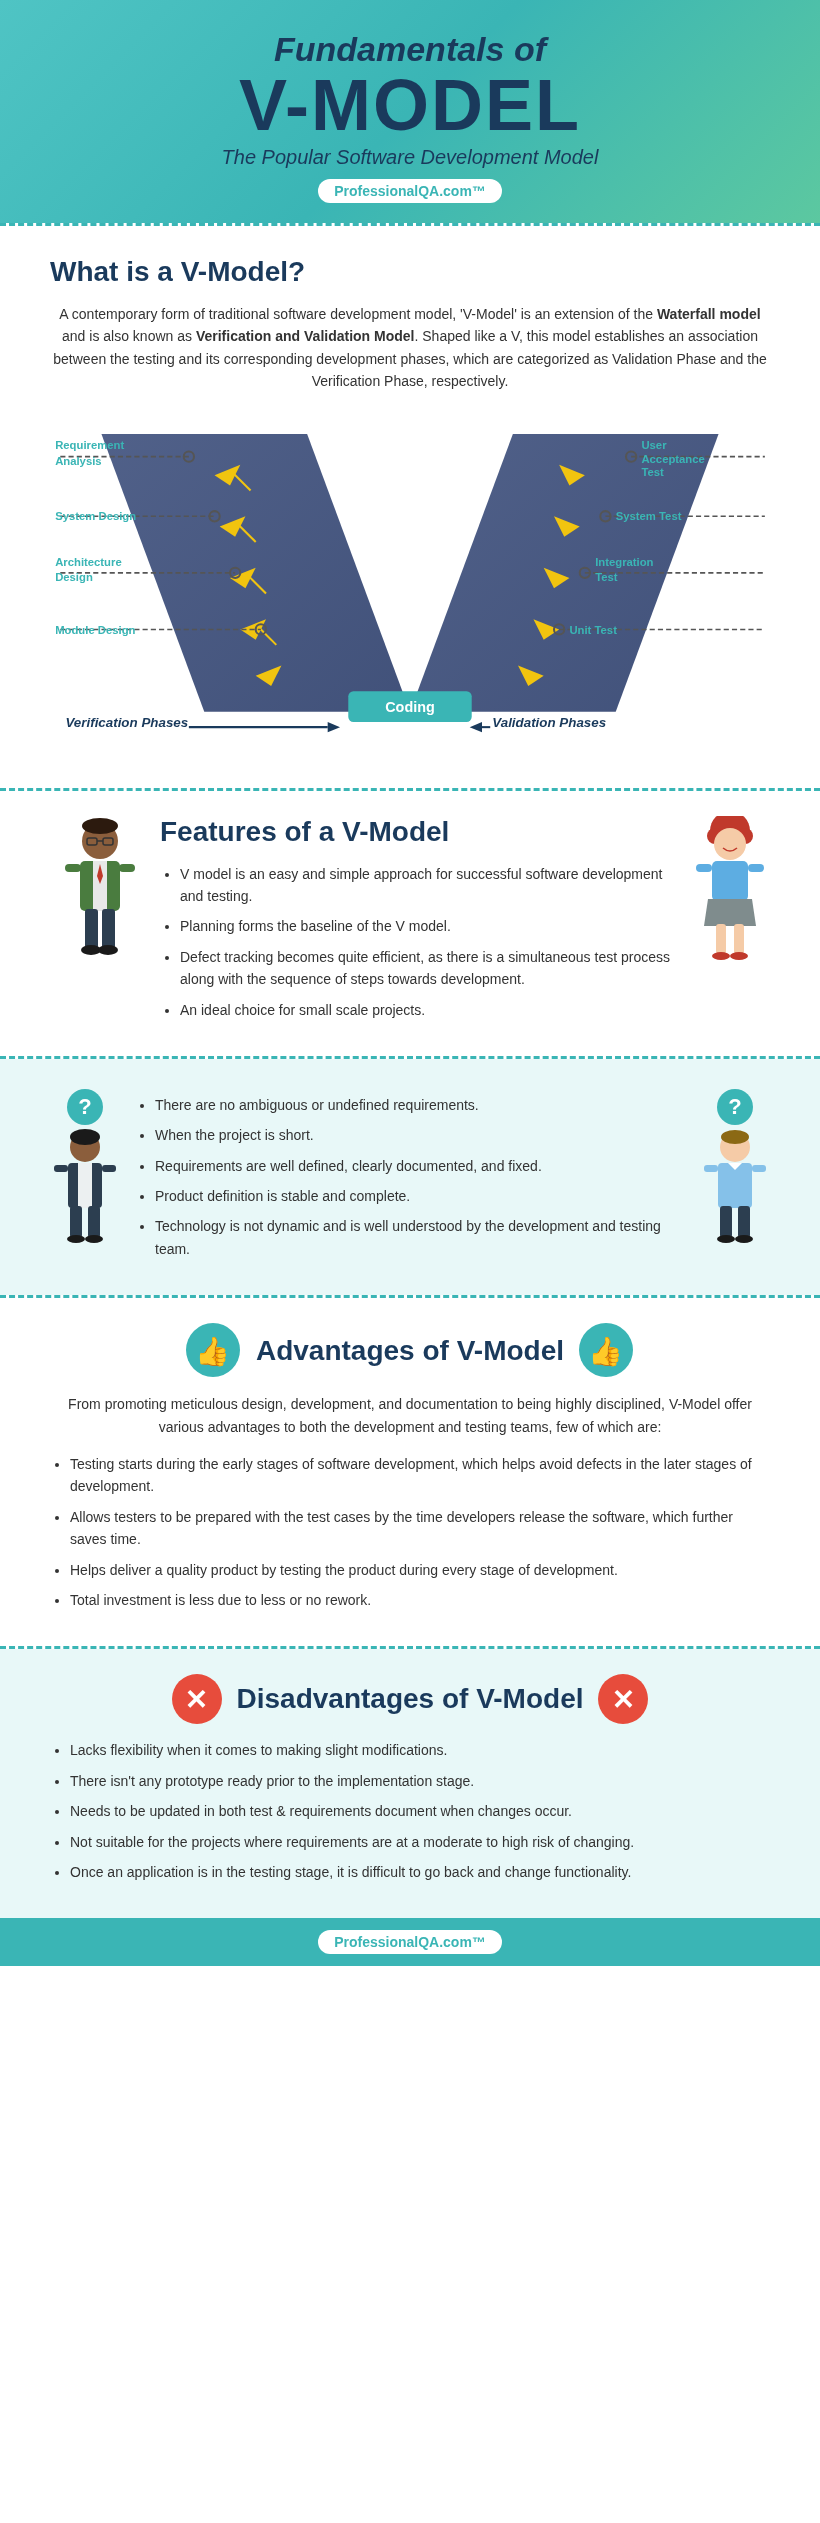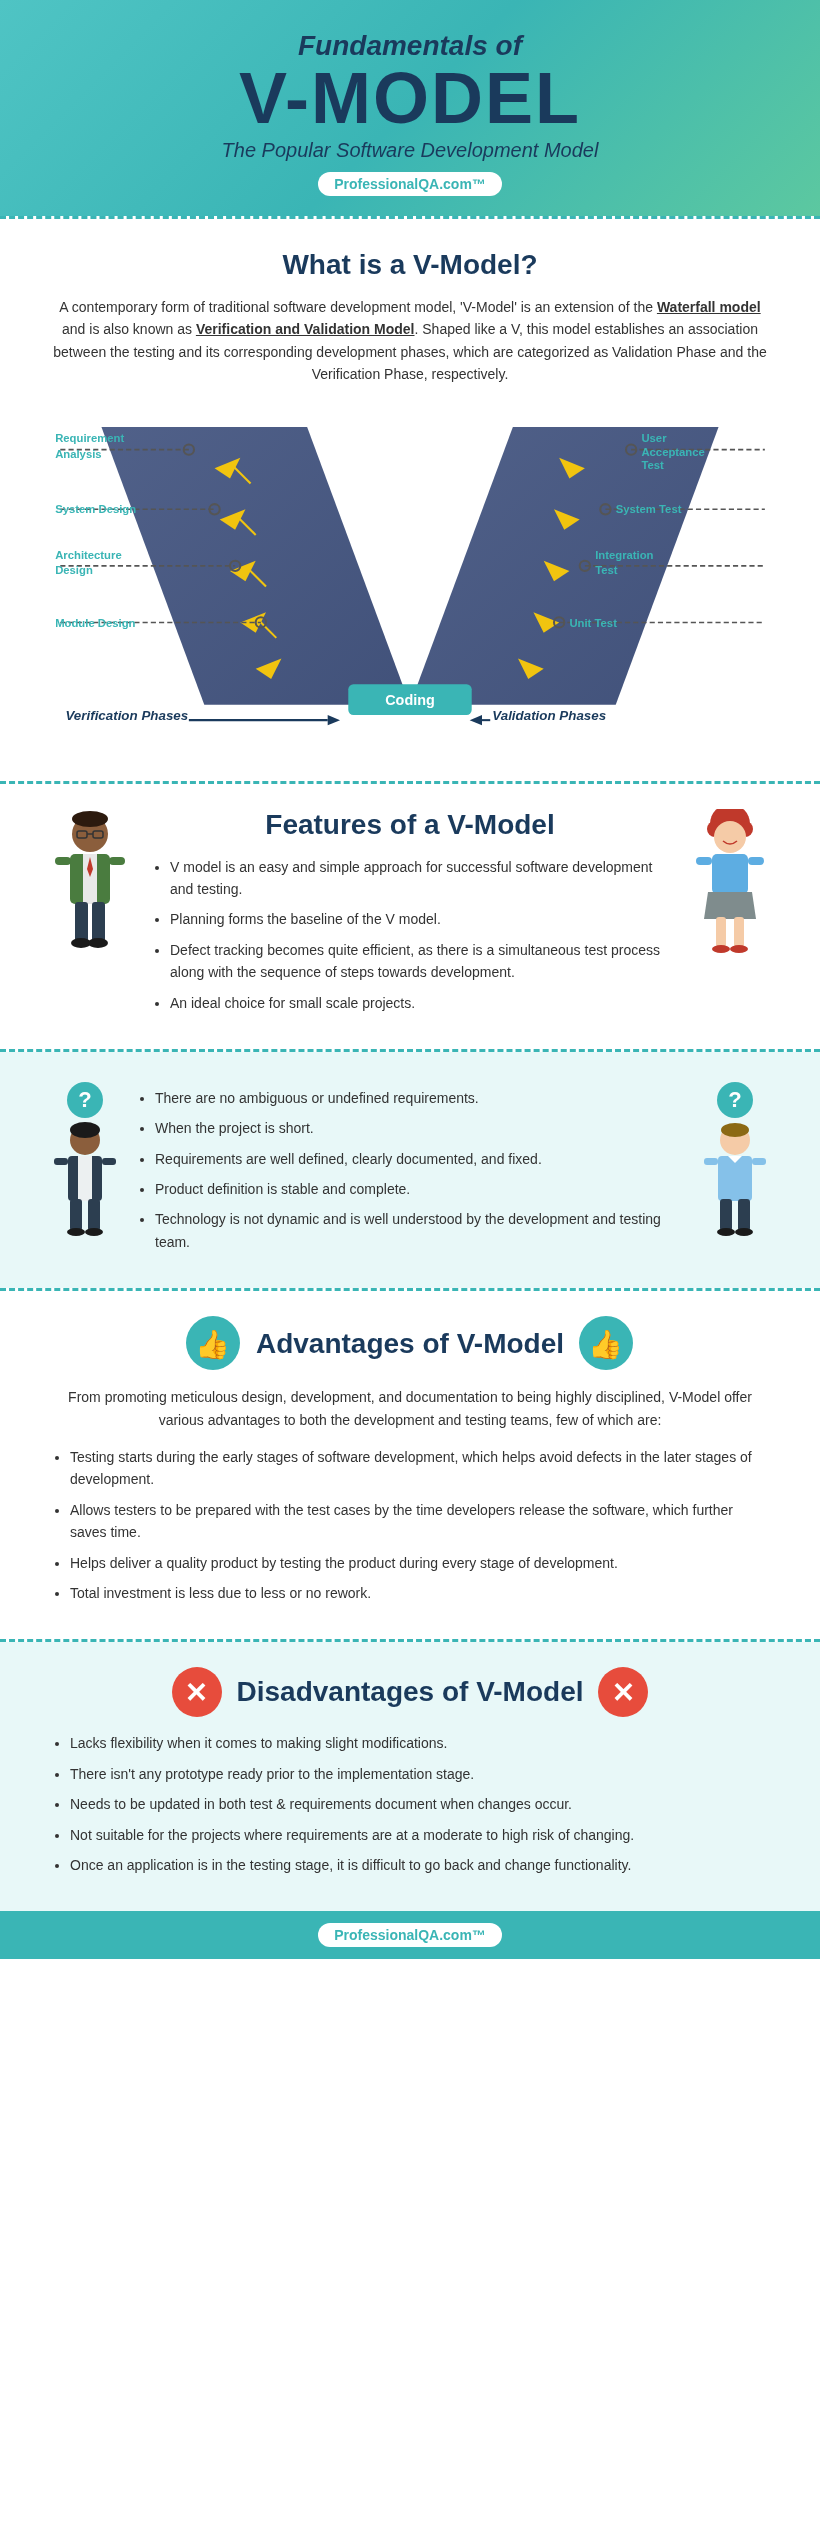--- a/index.html
+++ b/index.html
@@ -9,21 +9,21 @@
       background: #fff;
     }
 
     
     .header {
       background: linear-gradient(135deg, #4fc4c4 0%, #3ab5b5 50%, #5cc8a0 100%);
       text-align: center;
       padding: 30px 20px 20px;
     }
     .header-title-small {
-      font-size: 28px;
+      font-size: 34px;
       font-weight: bold;
       color: #1a3a5c;
       font-style: italic;
     }
     .header-title-large {
       font-size: 72px;
       font-weight: 900;
       color: #1a3a5c;
       line-height: 1;
       letter-spacing: 2px;
@@ -52,36 +52,34 @@
       margin: 0;
     }
 
     
     .section {
       padding: 30px 50px;
       background: #fff;
     }
 
     .section-title {
-      text-align: center;
       font-size: 28px;
       font-weight: bold;
       color: #1a3a5c;
       margin-bottom: 15px;
     }
     .section-text {
       font-size: 14px;
       color: #333;
       line-height: 1.6;
       text-align: center;
       margin-bottom: 15px;
     }
     .section-text strong {
       font-weight: bold;
-      text-decoration: underline;
     }
 
     
     .vmodel-diagram {
       position: relative;
       width: 100%;
       height: 340px;
       margin: 10px 0;
     }
     .vmodel-svg {
@@ -89,20 +87,21 @@
       height: 100%;
     }
 
     
     .features-section {
       padding: 25px 50px;
       background: #fff;
       display: flex;
       align-items: flex-start;
       gap: 20px;
+      margin-left: 10px;
     }
     .features-content {
       flex: 1;
     }
 
     
     .implement-section {
       padding: 25px 50px;
       background: #e8f8f8;
       display: flex;

